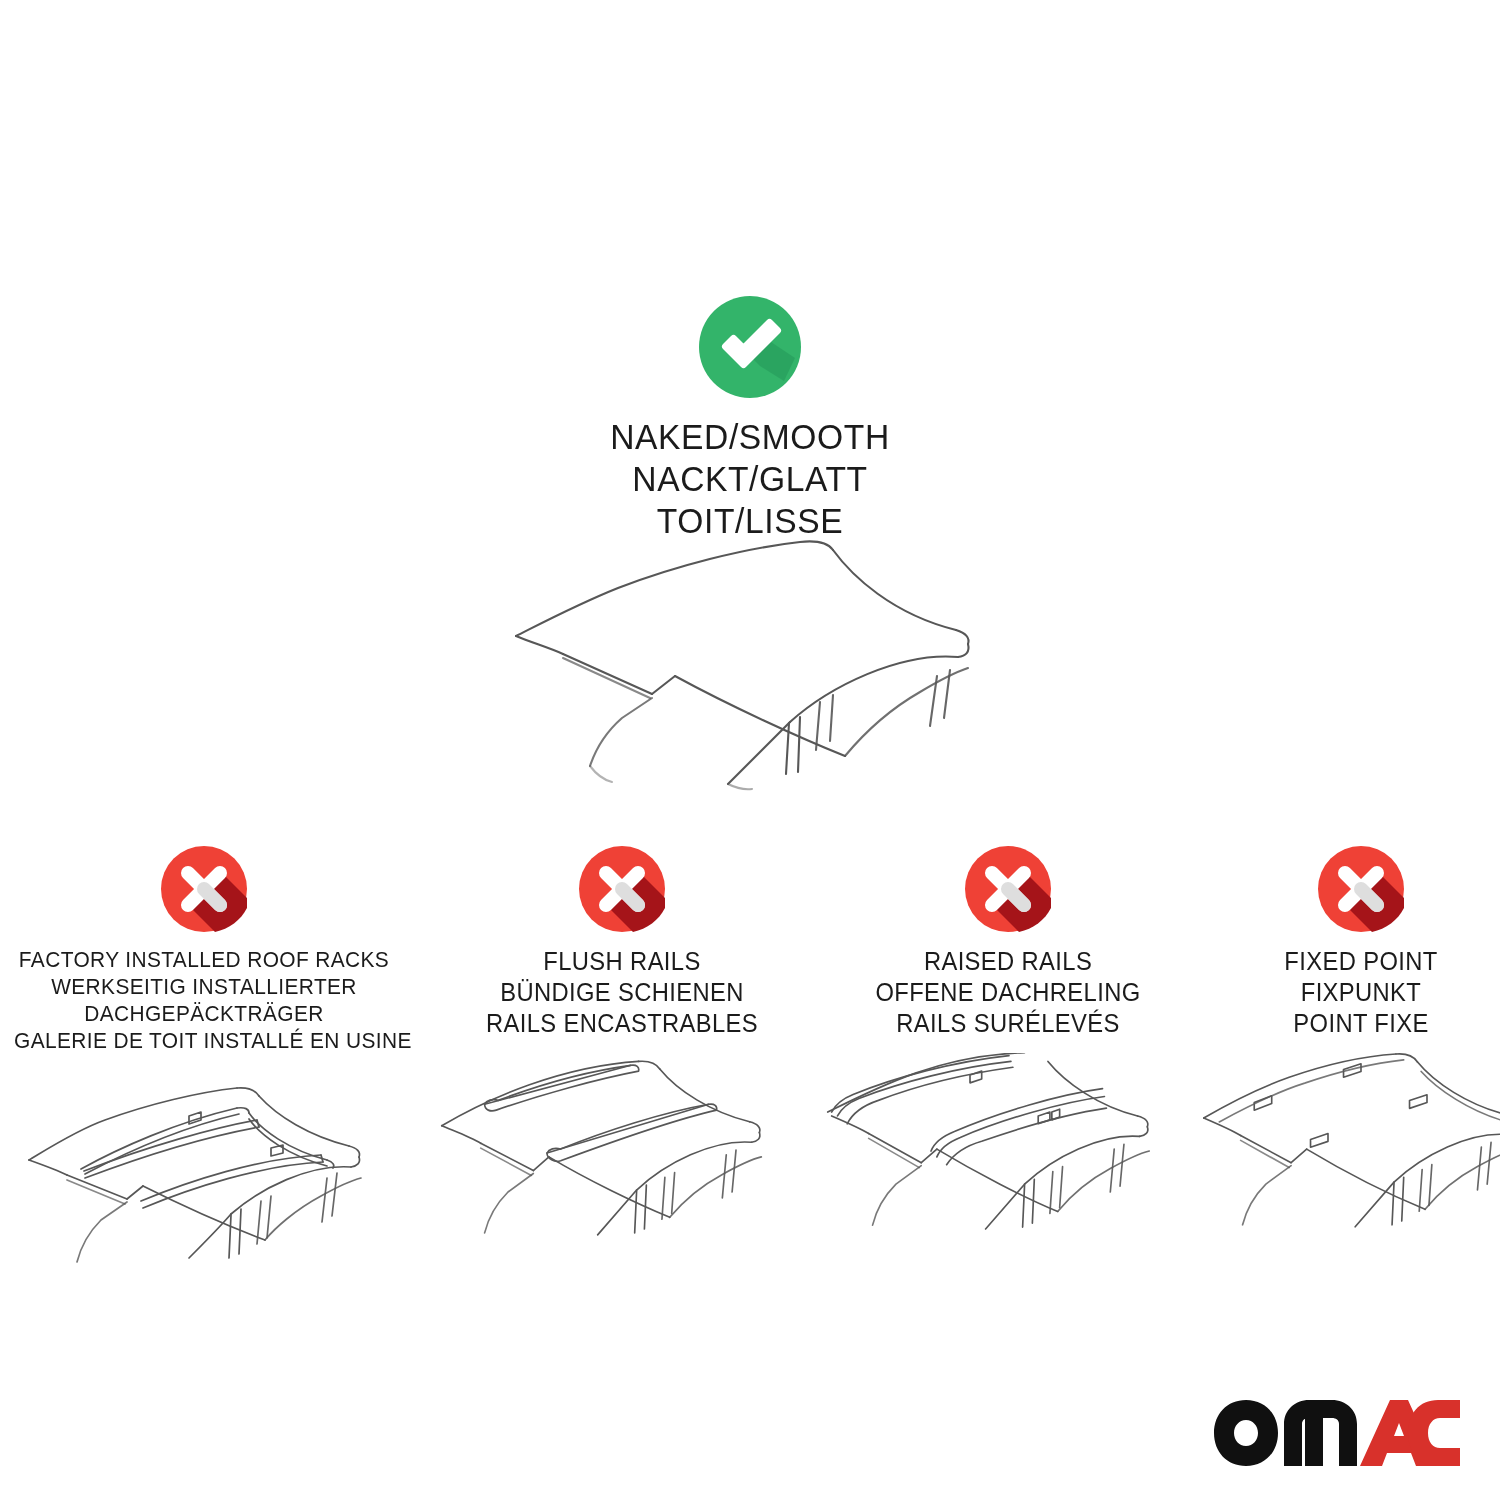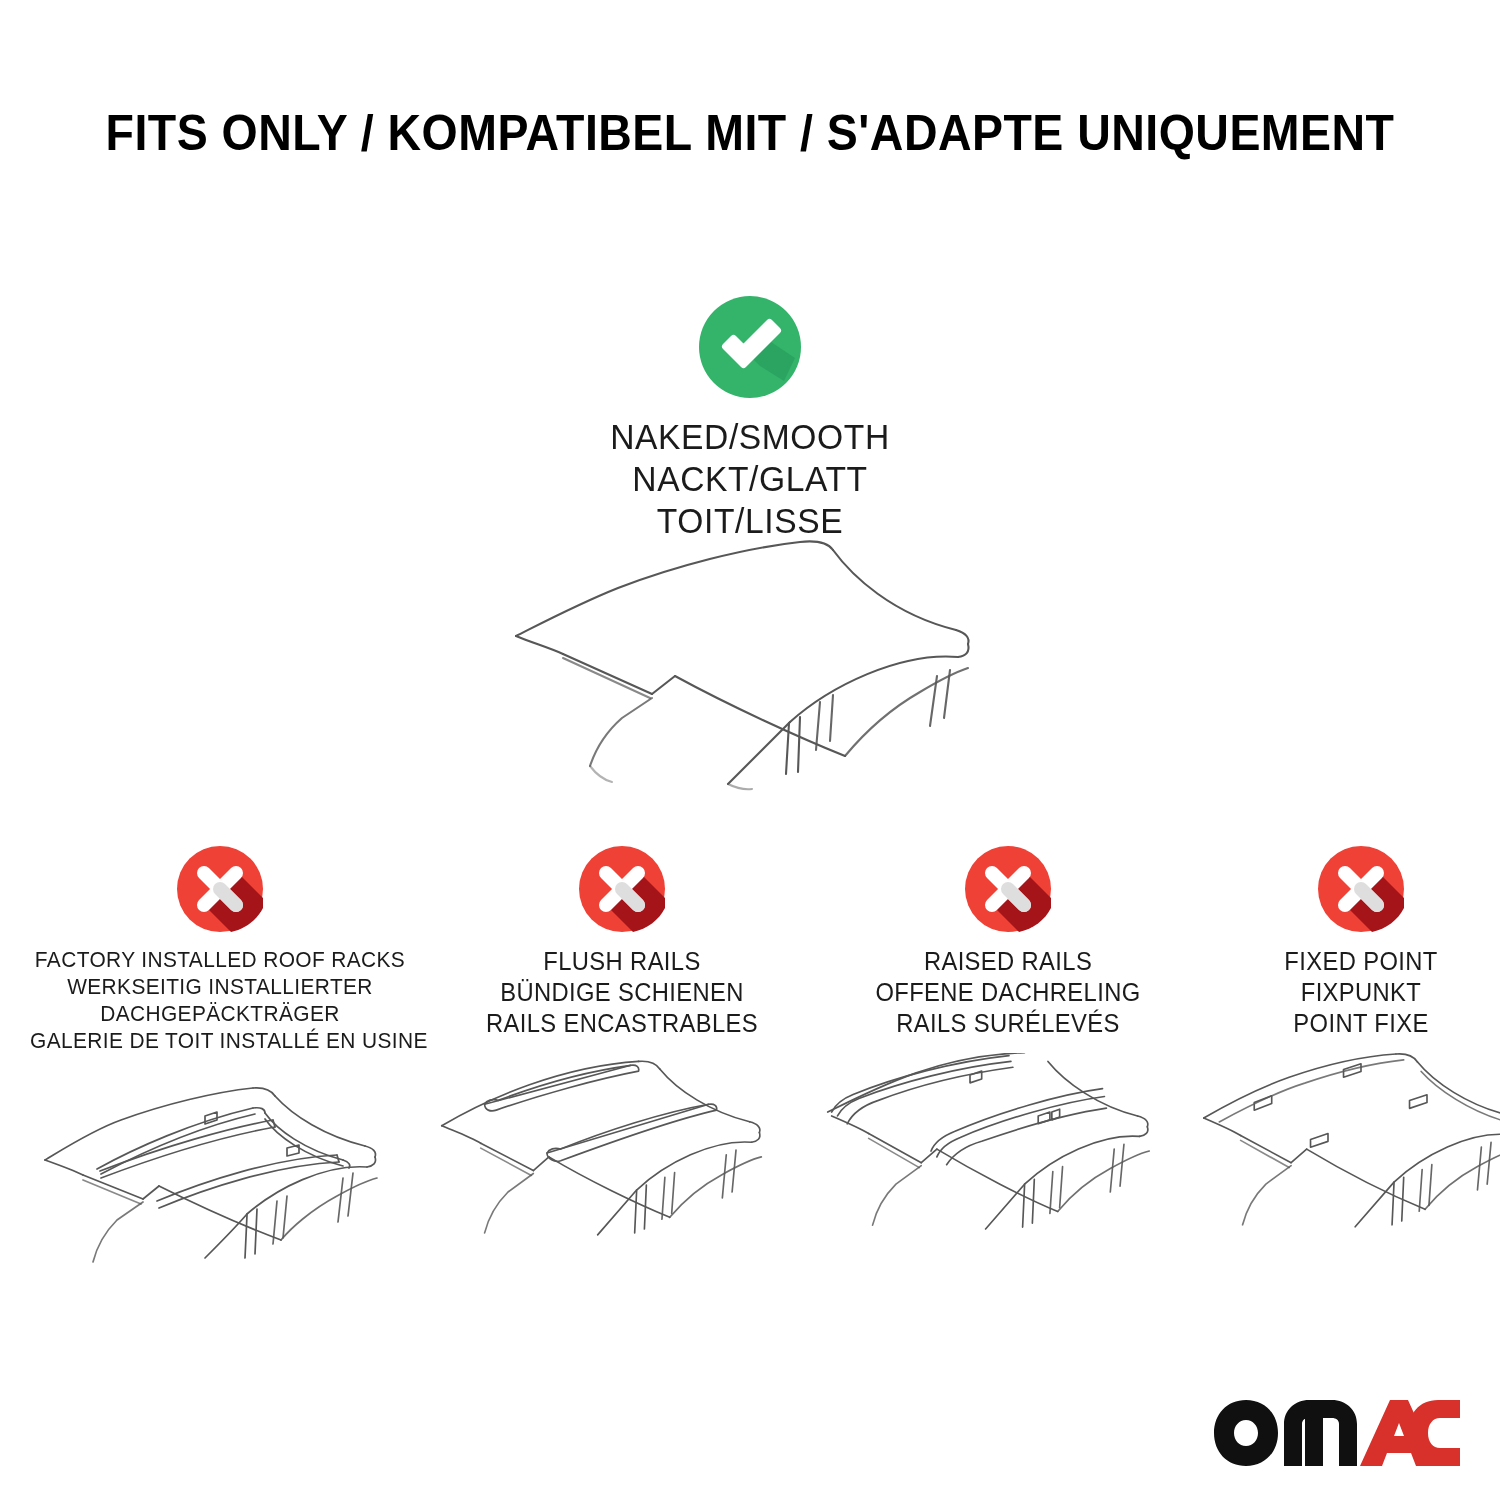--- a/index.html
+++ b/index.html
@@ -84,21 +84,21 @@
     left: 0;
     width: 1500px;
     height: 420px;
   }
 
   .col {
     position: absolute;
     top: 0;
     text-align: center;
   }
-  .col-0 { left: 20px;   width: 400px; }
+  .col-0 { left: 4px;   width: 400px; }
   .col-1 { left: 432px;  width: 380px; }
   .col-2 { left: 818px;  width: 380px; }
   .col-3 { left: 1196px; width: 330px; }
 
   .col .icon-circle { width: 86px; height: 86px; }
   .col .icon-circle svg { width: 86px; height: 86px; }
 
   .col-label {
     margin-top: 14px;
     font-size: 25px;
@@ -129,23 +129,20 @@
   }
   .logo svg { display: block; width: 250px; height: 74px; }
 
   .roof-svg { display: block; }
 </style>
 </head>
 <body>
 
 <div id="page">
 
-  <div class="title-bar">
-    <span class="title-text">FITS ONLY / KOMPATIBEL MIT / S'ADAPTE UNIQUEMENT</span>
-  </div>
 
   <div class="hero">
 
     <div class="icon-circle">
       <svg viewBox="0 0 102 102" xmlns="http://www.w3.org/2000/svg">
         <circle cx="51" cy="51" r="51" fill="#33b46a"></circle>
 
         <path d="M44 53 L61 70 L85 85 L96 62 L72 46 Z" fill="#2aa360" opacity="0.95"></path>
         <path d="M72 46 L96 62 L82.5 79 L60 56 Z" fill="#2aa360" opacity="0.0"></path>
 

